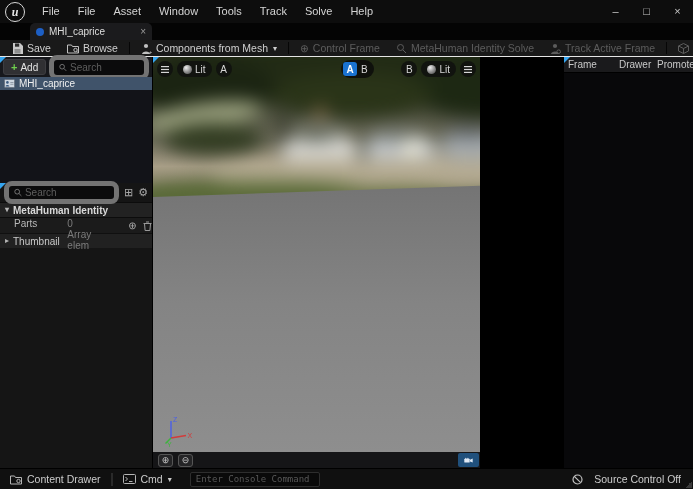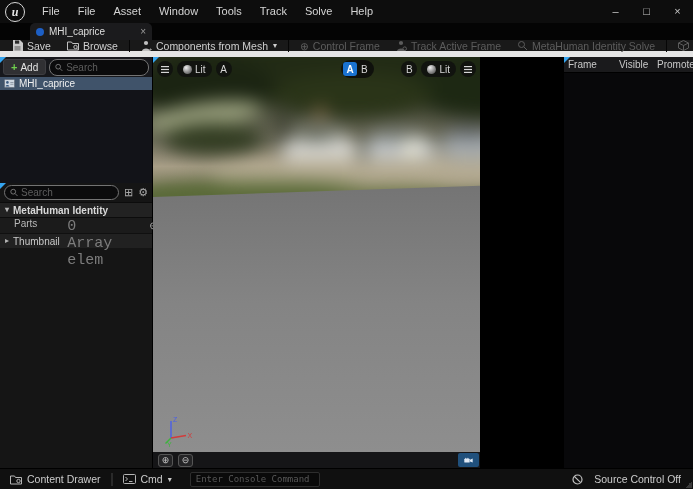--- a/index.html
+++ b/index.html
@@ -22,53 +22,53 @@
   
   #tabrow{position:absolute;top:23px;left:0;width:693px;height:17px;background:#040404;}
   .tab{position:absolute;left:30px;top:0;width:122px;height:17px;background:#1b1b1d;
        border-radius:5px 5px 0 0;display:flex;align-items:center;padding:0 6px;box-sizing:border-box;}
   .tab-dot{width:8px;height:8px;border-radius:50%;background:#1d5fc6;margin-right:5px;flex:none;}
   .tab-label{font-size:10px;color:#dedede;flex:1;white-space:nowrap;overflow:hidden;}
   .tab-close{color:#9b9b9b;font-size:10px;}
 
   
   #toolbar{position:absolute;top:40px;left:0;width:693px;height:17px;background:#191919;
-           border-bottom:6px solid #e5e5e5;display:flex;align-items:center;box-sizing:border-box;padding-left:4px;}
+           border-bottom:1px solid #e5e5e5;display:flex;align-items:center;box-sizing:border-box;padding-left:4px;}
   .tbtn{display:flex;align-items:center;gap:4px;padding:0 8px;height:16px;font-size:10.5px;
         color:#cfcfcf;background:none;border:none;white-space:nowrap;}
   .tbtn.disabled{color:#5c5c5c;}
   .tchev{font-size:8px;margin-left:1px;}
   .tsep{width:1px;height:12px;background:#060606;margin:0 3px;flex:none;}
 
   
   #left-panel{position:absolute;top:57px;left:0;width:152px;height:411px;background:#17181c;}
   .corner{position:absolute;top:0;left:0;width:0;height:0;border-top:6px solid #35a5f0;
           border-right:6px solid transparent;z-index:6;}
   .lp-toprow{display:flex;gap:3px;padding:2px 3px;height:20px;box-sizing:border-box;align-items:center;}
   .add-btn{display:flex;align-items:center;gap:3px;background:#303033;border:1px solid #3d3d41;
            border-radius:3px;height:16px;padding:0 7px;font-size:10px;color:#e3e3e3;flex:none;}
   .add-plus{color:#6fcf4e;font-weight:bold;font-size:11px;line-height:1;}
-  .searchbox{flex:1;display:flex;align-items:center;gap:3px;background:#0b0b0c;border:1px solid #737373;
+  .searchbox{flex:1;display:flex;align-items:center;gap:3px;background:#0b0b0c;border:5px solid #737373;
              border-radius:8px;height:15px;padding:0 5px;min-width:0;}
   .searchbox input{background:none;border:none;outline:none;color:#cfcfcf;font-size:10px;width:100%;
                    font-family:inherit;padding:0;min-width:0;}
   .searchbox input::placeholder{color:#5e5e5e;}
   .lp-tree{position:absolute;top:20px;left:0;right:0;height:106px;background:#121318;}
   .tree-item{display:flex;align-items:center;gap:4px;height:13px;background:#40536a;
              padding:0 4px;font-size:10px;color:#f0f0f0;}
   .lp-details{position:absolute;top:126px;left:0;right:0;bottom:0;background:#151515;}
   .dt-searchrow{display:flex;align-items:center;gap:5px;padding:3px 4px;height:19px;box-sizing:border-box;}
   .icon-btn{color:#a8a8a8;font-size:11px;line-height:1;background:none;border:none;padding:0;}
   .dt-header{display:flex;align-items:center;gap:4px;height:14px;background:#222;
              border-top:1px solid #0c0c0c;border-bottom:1px solid #0c0c0c;padding:0 5px;
              font-size:10px;color:#d8d8d8;font-weight:bold;}
   .caret{font-size:8px;color:#b5b5b5;line-height:1;}
   .dt-row{display:flex;height:15px;background:#1b1b1b;
           padding:0 18px 0 14px;font-size:10px;color:#b9b9b9;gap:30px;}
-  .dt-row .val{margin-left:auto;color:#7c7c7c;font-size:15px;font-family:Liberation Mono, monospace;}
+  .dt-row .val{margin-left:auto;color:#7c7c7c;font-size:10px;}
   .row-icons{display:flex;gap:6px;margin-left:7px;align-items:center;color:#9a9a9a;}
   .dt-thumb{display:flex;gap:4px;height:14px;background:#212121;align-items:center;padding:0 5px;
             color:#c9c9c9;font-size:10px;border-top:1px solid #101010;}
 
   
   #viewport{position:absolute;top:57px;left:153px;width:327px;height:411px;background:#1a1a1a;overflow:hidden;}
   .photo{position:absolute;top:0;left:0;width:410px;height:152px;overflow:hidden;
          background:linear-gradient(180deg,#2e3322 0%,#3d4230 25%,#6b6a58 55%,#a99f88 72%,#8f8a70 82%,#5f6b41 92%,#56663c 100%);}
   .blobs{position:absolute;inset:0;filter:blur(9px);}
   .blob{position:absolute;border-radius:50%;}
@@ -178,32 +178,32 @@
     <span>Components from Mesh</span>
     <span class="tchev">▾</span>
   </button>
   <span class="tsep"></span>
   <button class="tbtn disabled">
     <span>⊕</span>
     <span>Control Frame</span>
   </button>
   <button class="tbtn disabled">
     <svg width="11" height="11" viewBox="0 0 11 11">
+        <circle cx="4.5" cy="4.5" r="3" fill="none" stroke="#5c5c5c"></circle>
+        <line x1="7" y1="7" x2="10" y2="10" stroke="#5c5c5c"></line>
+      </svg>
+    <span>MetaHuman Identity Solve</span>
+  </button>
+  <button class="tbtn disabled">
+    <svg width="11" height="11" viewBox="0 0 11 11">
         <circle cx="5" cy="3" r="2.1" fill="#5c5c5c"></circle>
         <path d="M1 11c0-3.4 8-3.4 8 0z" fill="#5c5c5c"></path>
         <circle cx="8.7" cy="8.7" r="1.8" fill="none" stroke="#5c5c5c"></circle>
       </svg>
     <span>Track Active Frame</span>
-  </button>
-  <button class="tbtn disabled">
-    <svg width="11" height="11" viewBox="0 0 11 11">
-        <circle cx="4.5" cy="4.5" r="3" fill="none" stroke="#5c5c5c"></circle>
-        <line x1="7" y1="7" x2="10" y2="10" stroke="#5c5c5c"></line>
-      </svg>
-    <span>MetaHuman Identity Solve</span>
   </button>
   <span class="tsep"></span>
   <button class="tbtn disabled">
     <svg width="11" height="11" viewBox="0 0 11 11">
         <polygon points="5.5,0.5 10.5,3 10.5,8 5.5,10.5 0.5,8 0.5,3" fill="none" stroke="#5c5c5c"></polygon>
         <polyline points="0.5,3 5.5,5.5 10.5,3" fill="none" stroke="#5c5c5c"></polyline>
         <line x1="5.5" y1="5.5" x2="5.5" y2="10.5" stroke="#5c5c5c"></line>
       </svg>
 
   </button>
@@ -361,21 +361,21 @@
         <circle cx="3" cy="1" r="1" fill="#dfe9f5"></circle>
         <circle cx="6.5" cy="1" r="1" fill="#dfe9f5"></circle>
       </svg>
   </button>
 </div>
 
 <div id="right-panel">
   <span class="corner"></span>
   <div class="rp-header">
     <span class="rp-frame">Frame</span>
-    <span class="rp-col-visible">Visible</span>
+    <span class="rp-col-visible">Drawer</span>
     <span class="rp-col-active">Promote</span>
   </div>
   <div></div>
 </div>
 
 <div id="statusbar">
   <button class="sbtn">
     <svg width="12" height="11" viewBox="0 0 12 11">
         <path fill="none" stroke="#b5b5b5" d="M.5 2h4l1 1.5h6V10H.5z"></path>
         <circle cx="8.5" cy="7" r="1.7" fill="none" stroke="#b5b5b5"></circle>

